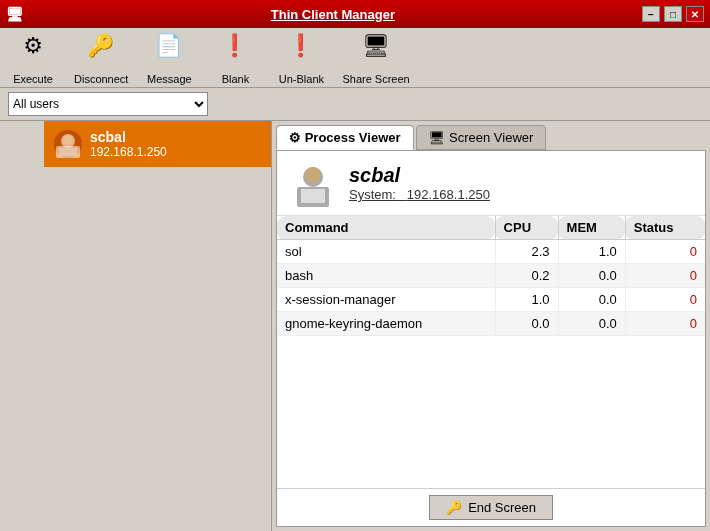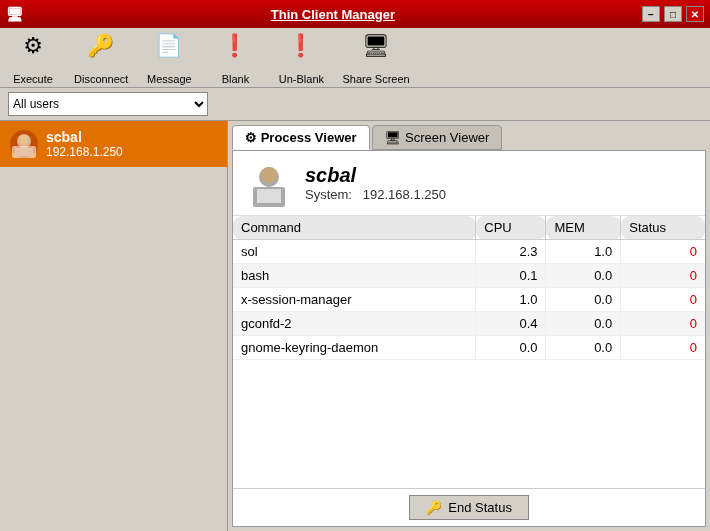--- a/index.html
+++ b/index.html
@@ -77,20 +77,21 @@
       height: 24px;
       border: 1px solid #888;
       background: white;
       font-size: 12px;
     }
 
     
     #main {
       display: flex;
       height: calc(531px - 28px - 60px - 33px);
+      margin-left: 44px;
     }
 
     
     #user-list {
       width: 228px;
       background: #d4d0c8;
       border-right: 1px solid #999;
       overflow-y: auto;
     }
     .user-item {
@@ -167,40 +168,40 @@
       border-bottom: 1px solid #ddd;
     }
     .process-avatar {
       width: 48px; height: 48px;
       display: flex; align-items: center; justify-content: center;
       font-size: 32px;
       color: #555;
     }
     .process-user-info { display: flex; flex-direction: column; }
     .process-username { font-style: italic; font-size: 20px; font-weight: bold; }
-    .process-system { font-size: 13px; color: #333; }
+    .process-system { font-size: 13px; color: #333; text-decoration: underline; }
 
     
     #process-table-container {
       flex: 1;
       overflow-y: scroll;
       overflow-x: hidden;
     }
     table {
       width: 100%;
       border-collapse: collapse;
       font-size: 13px;
     }
     thead th {
       background: #e8e8e8;
       border-bottom: 1px solid #ccc;
       border-right: 1px solid #ccc;
       padding: 4px 8px;
       text-align: left;
-      font-weight: normal;
+      font-weight: bold;
       position: sticky;
       top: 0;
       border-radius: 9px;
     }
     thead th:last-child { border-right: none; }
     tbody tr:nth-child(even) { background: #f5f5f5; }
     tbody td {
       padding: 4px 8px;
       border-bottom: 1px solid #eee;
       border-right: 1px solid #eee;
@@ -337,47 +338,41 @@
             </thead>
           <tbody id="process-tbody">
               <tr>
                 <td>sol</td>
                 <td style="text-align: right;">2.3</td>
                 <td style="text-align: right;">1.0</td>
                 <td style="text-align: right; color: rgb(204, 0, 0);">0</td>
               </tr>
               <tr>
                 <td>bash</td>
-                <td style="text-align: right;">0.1</td>
+                <td style="text-align: right;">0.2</td>
                 <td style="text-align: right;">0.0</td>
                 <td style="text-align: right; color: rgb(204, 0, 0);">0</td>
               </tr>
               <tr>
                 <td>x-session-manager</td>
                 <td style="text-align: right;">1.0</td>
                 <td style="text-align: right;">0.0</td>
                 <td style="text-align: right; color: rgb(204, 0, 0);">0</td>
               </tr>
               <tr>
-                <td>gconfd-2</td>
-                <td style="text-align: right;">0.4</td>
-                <td style="text-align: right;">0.0</td>
-                <td style="text-align: right; color: rgb(204, 0, 0);">0</td>
-              </tr>
-              <tr>
                 <td>gnome-keyring-daemon</td>
                 <td style="text-align: right;">0.0</td>
                 <td style="text-align: right;">0.0</td>
                 <td style="text-align: right; color: rgb(204, 0, 0);">0</td>
               </tr>
             </tbody>
         </table>
       </div>
 
       <div id="end-process-bar">
         <button id="end-process-btn">
           <span>🔑</span>
-          <span>End Status</span>
+          <span>End Screen</span>
         </button>
       </div>
     </div>
   </div>
 </div>
 
 </body></html>

